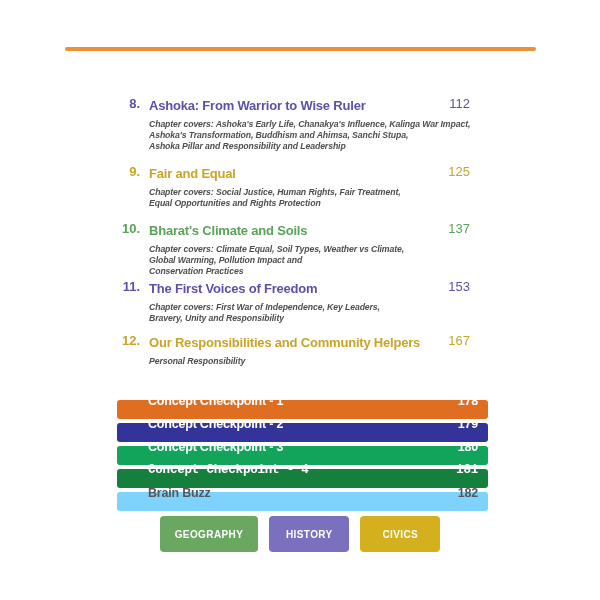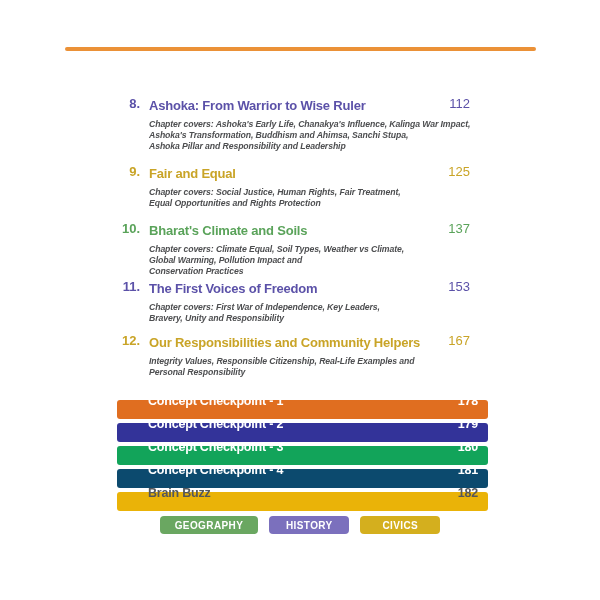--- a/index.html
+++ b/index.html
@@ -102,21 +102,21 @@
     position: absolute;
     top: 516px;
     left: 0;
     width: 600px;
     display: flex;
     justify-content: center;
     gap: 11px;
   }
   .tag {
     border: none;
-    height: 18px;
+    height: 36px;
     min-width: 80px;
     padding: 0 15px;
     border-radius: 4px;
     color: #ffffff;
     font-family: "Liberation Sans", sans-serif;
     font-size: 10px;
     font-weight: bold;
     letter-spacing: 0.4px;
     cursor: pointer;
     display: flex;
@@ -173,21 +173,20 @@
         <div>Chapter covers: First War of Independence, Key Leaders,</div>
         <div>Bravery, Unity and Responsibility</div>
       </div>
     </div>
 
     <div class="chapter">
       <span class="ch-num" style="color: rgb(201, 164, 39);">12.</span>
       <span class="ch-title" style="color: rgb(201, 164, 39);">Our Responsibilities and Community Helpers</span>
       <span class="ch-page" style="color: rgb(201, 164, 39);">167</span>
       <div class="ch-covers">
-        <div>Integrity Values, Responsible Citizenship, Real-Life Examples and</div>
         <div>Personal Responsibility</div>
       </div>
     </div>
 
   </div>
 
   <div class="checkpoints">
 
     <div class="cp-row" style="background-color: rgb(224, 110, 32);">
       <span class="cp-label" style="color: rgb(255, 255, 255);">Concept Checkpoint - 1</span>
@@ -197,26 +196,26 @@
     <div class="cp-row" style="background-color: rgb(51, 51, 153);">
       <span class="cp-label" style="color: rgb(255, 255, 255);">Concept Checkpoint - 2</span>
       <span class="cp-page" style="color: rgb(255, 255, 255);">179</span>
     </div>
 
     <div class="cp-row" style="background-color: rgb(18, 164, 90); align-items: center;">
       <span class="cp-label" style="color: rgb(255, 255, 255);">Concept Checkpoint - 3</span>
       <span class="cp-page" style="color: rgb(255, 255, 255); margin-left: 19px;">180</span>
     </div>
 
-    <div class="cp-row" style="background-color: #0c4a6e;">
+    <div class="cp-row" style="background-color: #15803d; font-family: Liberation Mono, monospace;">
       <span class="cp-label" style="color: rgb(255, 255, 255);">Concept Checkpoint - 4</span>
       <span class="cp-page" style="color: rgb(255, 255, 255);">181</span>
     </div>
 
-    <div class="cp-row" style="background-color: #eab308;">
+    <div class="cp-row" style="background-color: #7dd3fc;">
       <span class="cp-label" style="color: rgb(85, 87, 90);">Brain Buzz</span>
       <span class="cp-page" style="color: rgb(85, 87, 90);">182</span>
     </div>
 
   </div>
 
   <div class="tags">
     <button class="tag" style="background-color: rgb(106, 167, 97);">GEOGRAPHY</button>
     <button class="tag" style="background-color: rgb(123, 112, 189);">HISTORY</button>
     <button class="tag" style="background-color: rgb(212, 175, 30);">CIVICS</button>

